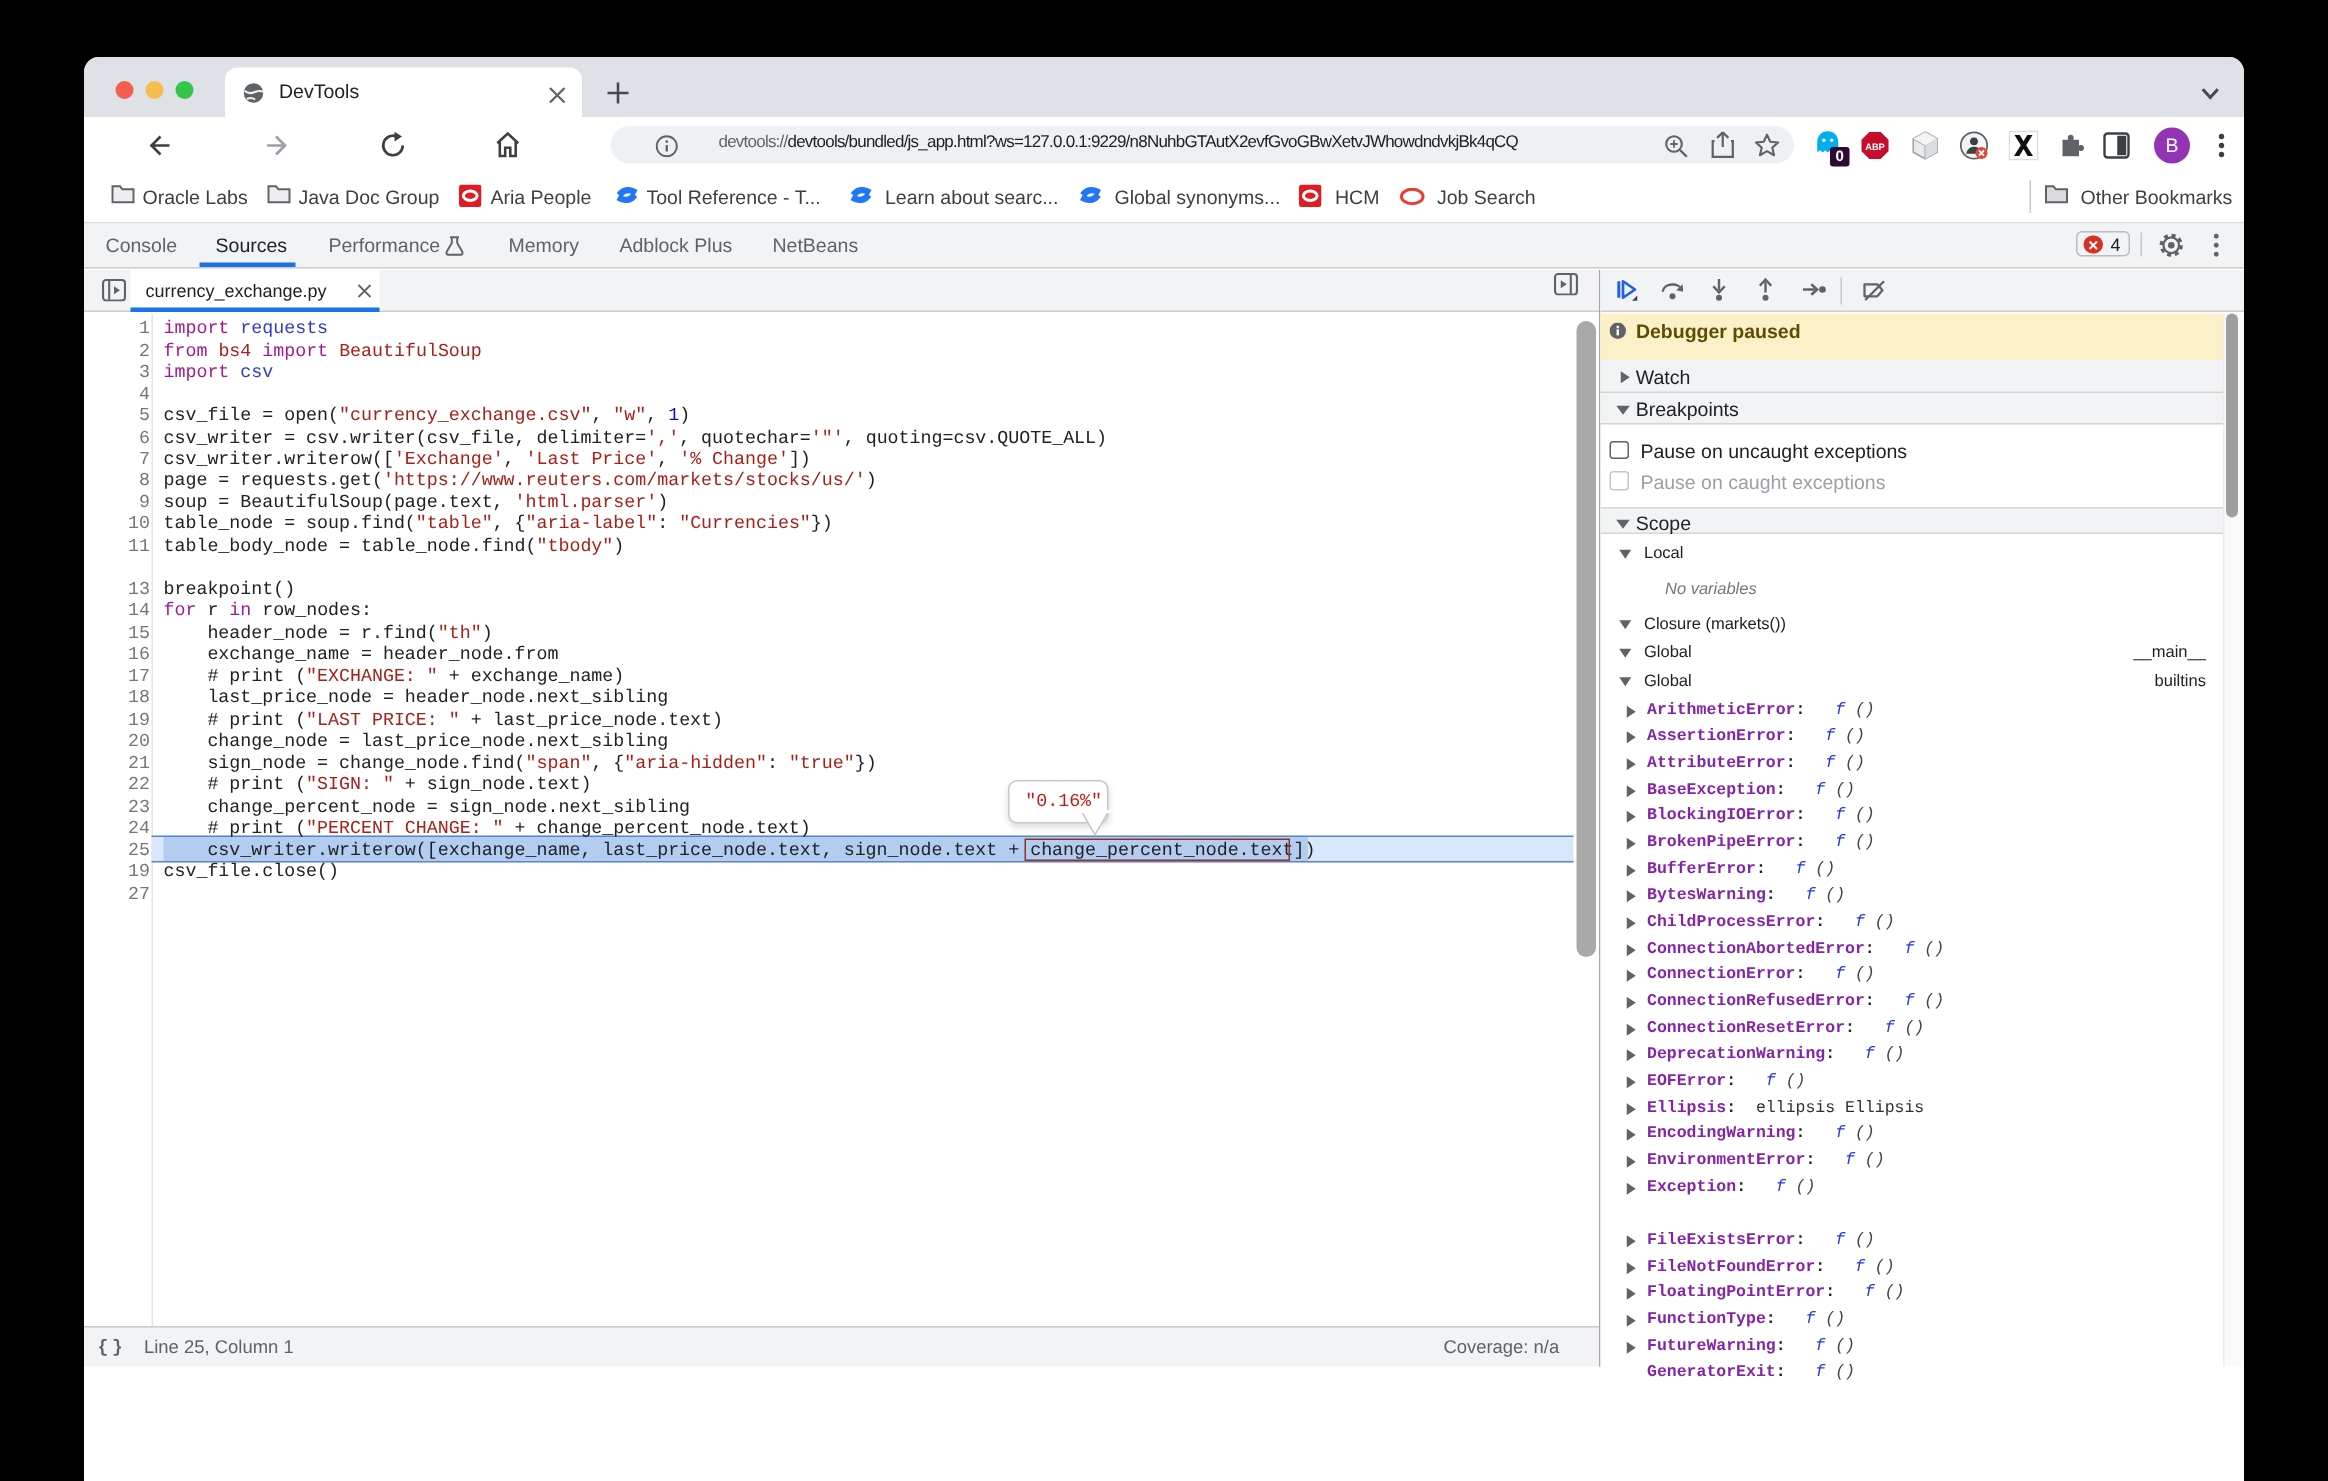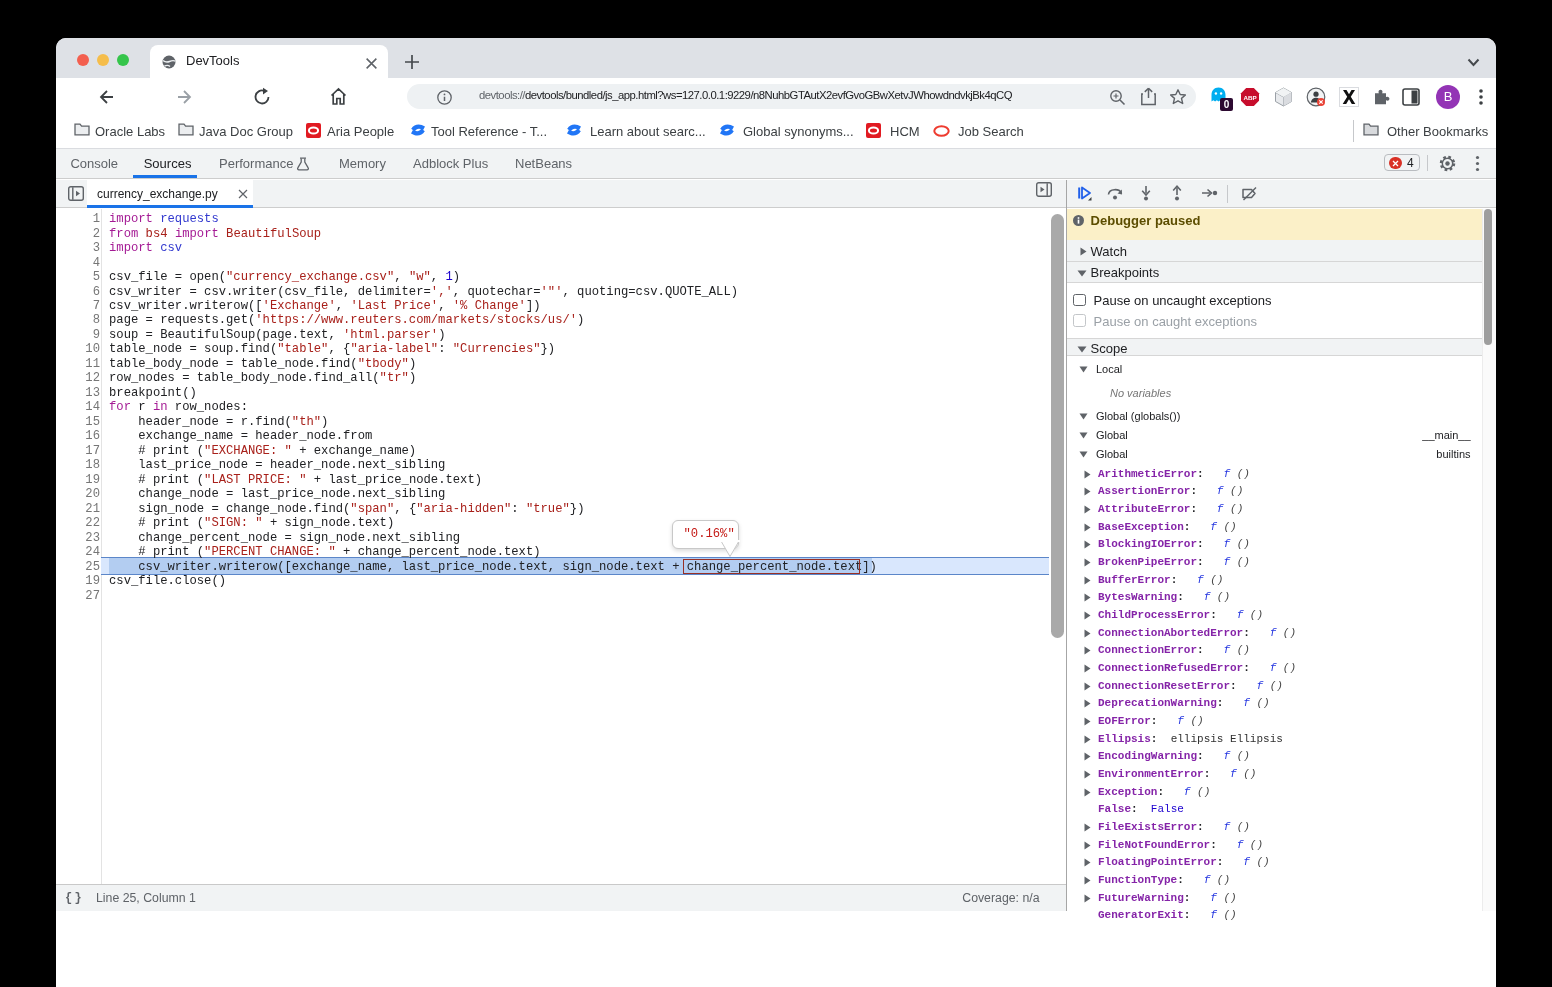--- a/index.html
+++ b/index.html
@@ -254,21 +254,20 @@
 <div class="cl" style="top:18.08px"><span class="ln">2</span><span class="ct"><span class="k">from</span> <span class="s">bs4</span> <span class="k">import</span> <span class="s">BeautifulSoup</span></span></div>
 <div class="cl" style="top:32.56px"><span class="ln">3</span><span class="ct"><span class="k">import</span> <span class="m">csv</span></span></div>
 <div class="cl" style="top:47.04px"><span class="ln">4</span><span class="ct"></span></div>
 <div class="cl" style="top:61.52px"><span class="ln">5</span><span class="ct">csv_file = open(<span class="s">"currency_exchange.csv"</span>, <span class="s">"w"</span>, <span class="n">1</span>)</span></div>
 <div class="cl" style="top:76.00px"><span class="ln">6</span><span class="ct">csv_writer = csv.writer(csv_file, delimiter=<span class="s">','</span>, quotechar=<span class="s">'"'</span>, quoting=csv.QUOTE_ALL)</span></div>
 <div class="cl" style="top:90.48px"><span class="ln">7</span><span class="ct">csv_writer.writerow([<span class="s">'Exchange'</span>, <span class="s">'Last Price'</span>, <span class="s">'% Change'</span>])</span></div>
 <div class="cl" style="top:104.96px"><span class="ln">8</span><span class="ct">page = requests.get(<span class="s">'https://www.reuters.com/markets/stocks/us/'</span>)</span></div>
 <div class="cl" style="top:119.44px"><span class="ln">9</span><span class="ct">soup = BeautifulSoup(page.text, <span class="s">'html.parser'</span>)</span></div>
 <div class="cl" style="top:133.92px"><span class="ln">10</span><span class="ct">table_node = soup.find(<span class="s">"table"</span>, {<span class="s">"aria-label"</span>: <span class="s">"Currencies"</span>})</span></div>
 <div class="cl" style="top:148.40px"><span class="ln">11</span><span class="ct">table_body_node = table_node.find(<span class="s">"tbody"</span>)</span></div>
-<div class="cl" style="top:162.88px"><span class="ln">12</span><span class="ct">row_nodes = table_body_node.find_all(<span class="s">"tr"</span>)</span></div>
 <div class="cl" style="top:177.36px"><span class="ln">13</span><span class="ct">breakpoint()</span></div>
 <div class="cl" style="top:191.84px"><span class="ln">14</span><span class="ct"><span class="k">for</span> r <span class="k">in</span> row_nodes:</span></div>
 <div class="cl" style="top:206.32px"><span class="ln">15</span><span class="ct">    header_node = r.find(<span class="s">"th"</span>)</span></div>
 <div class="cl" style="top:220.80px"><span class="ln">16</span><span class="ct">    exchange_name = header_node.from</span></div>
 <div class="cl" style="top:235.28px"><span class="ln">17</span><span class="ct">    # print (<span class="s">"EXCHANGE: "</span> + exchange_name)</span></div>
 <div class="cl" style="top:249.76px"><span class="ln">18</span><span class="ct">    last_price_node = header_node.next_sibling</span></div>
 <div class="cl" style="top:264.24px"><span class="ln">19</span><span class="ct">    # print (<span class="s">"LAST PRICE: "</span> + last_price_node.text)</span></div>
 <div class="cl" style="top:278.72px"><span class="ln">20</span><span class="ct">    change_node = last_price_node.next_sibling</span></div>
 <div class="cl" style="top:293.20px"><span class="ln">21</span><span class="ct">    sign_node = change_node.find(<span class="s">"span"</span>, {<span class="s">"aria-hidden"</span>: <span class="s">"true"</span>})</span></div>
 <div class="cl" style="top:307.68px"><span class="ln">22</span><span class="ct">    # print (<span class="s">"SIGN: "</span> + sign_node.text)</span></div>
@@ -357,21 +356,21 @@
 <div class="abs" style="left:24px;top:2px">Scope</div>
       </div>
 <svg class="abs" style="left:12px;top:186.50px" width="9" height="7" viewBox="0 0 9 7">
         <path d="M0.5 0.5 L8.5 0.5 L4.5 6.5 Z" fill="#5f6368"></path>
       </svg>
 <div class="abs mono" style="left:29.5px;top:183.5px;font-size:11px;color:#202124">Local</div>
 <div class="abs mono" style="left:43.5px;top:207px;font-size:11px;font-style:italic;color:#767676">No variables</div>
 <svg class="abs" style="left:12px;top:233.50px" width="9" height="7" viewBox="0 0 9 7">
         <path d="M0.5 0.5 L8.5 0.5 L4.5 6.5 Z" fill="#5f6368"></path>
       </svg>
-<div class="abs mono" style="left:29.5px;top:230.5px;font-size:11px;color:#202124">Global (globals())</div>
+<div class="abs mono" style="left:29.5px;top:230.5px;font-size:11px;color:#202124">Closure (markets())</div>
 <svg class="abs" style="left:12px;top:252.50px" width="9" height="7" viewBox="0 0 9 7">
         <path d="M0.5 0.5 L8.5 0.5 L4.5 6.5 Z" fill="#5f6368"></path>
       </svg>
 <div class="abs mono" style="left:29.5px;top:249.5px;font-size:11px;color:#202124">Global</div>
 <div class="abs mono" style="right:25.4px;top:249.5px;font-size:11px;color:#202124">__main__</div>
 <svg class="abs" style="left:12px;top:271.50px" width="9" height="7" viewBox="0 0 9 7">
         <path d="M0.5 0.5 L8.5 0.5 L4.5 6.5 Z" fill="#5f6368"></path>
       </svg>
 <div class="abs mono" style="left:29.5px;top:268.5px;font-size:11px;color:#202124">Global</div>
 <div class="abs mono" style="right:25.4px;top:268.5px;font-size:11px;color:#202124">builtins</div>
@@ -444,21 +443,20 @@
       </svg>
 <div class="erow" style="left:31.5px;top:570.72px"><span class="ename">EncodingWarning</span><span class="ecolon">:&nbsp;&nbsp;&nbsp;</span><span class="efunc"><span class="ef">f</span><span class="ep">&nbsp;()</span></span></div>
 <svg class="abs" style="left:17.5px;top:590.39px" width="7" height="9" viewBox="0 0 7 9">
         <path d="M0.5 0.5 L6.5 4.5 L0.5 8.5 Z" fill="#5f6368"></path>
       </svg>
 <div class="erow" style="left:31.5px;top:588.39px"><span class="ename">EnvironmentError</span><span class="ecolon">:&nbsp;&nbsp;&nbsp;</span><span class="efunc"><span class="ef">f</span><span class="ep">&nbsp;()</span></span></div>
 <svg class="abs" style="left:17.5px;top:608.06px" width="7" height="9" viewBox="0 0 7 9">
         <path d="M0.5 0.5 L6.5 4.5 L0.5 8.5 Z" fill="#5f6368"></path>
       </svg>
 <div class="erow" style="left:31.5px;top:606.06px"><span class="ename">Exception</span><span class="ecolon">:&nbsp;&nbsp;&nbsp;</span><span class="efunc"><span class="ef">f</span><span class="ep">&nbsp;()</span></span></div>
-<div class="erow" style="left:31.5px;top:623.73px"><span class="ename">False</span><span class="ecolon">:&nbsp;&nbsp;</span><span style="color:#1c00cf">False</span></div>
 <svg class="abs" style="left:17.5px;top:643.40px" width="7" height="9" viewBox="0 0 7 9">
         <path d="M0.5 0.5 L6.5 4.5 L0.5 8.5 Z" fill="#5f6368"></path>
       </svg>
 <div class="erow" style="left:31.5px;top:641.40px"><span class="ename">FileExistsError</span><span class="ecolon">:&nbsp;&nbsp;&nbsp;</span><span class="efunc"><span class="ef">f</span><span class="ep">&nbsp;()</span></span></div>
 <svg class="abs" style="left:17.5px;top:661.07px" width="7" height="9" viewBox="0 0 7 9">
         <path d="M0.5 0.5 L6.5 4.5 L0.5 8.5 Z" fill="#5f6368"></path>
       </svg>
 <div class="erow" style="left:31.5px;top:659.07px"><span class="ename">FileNotFoundError</span><span class="ecolon">:&nbsp;&nbsp;&nbsp;</span><span class="efunc"><span class="ef">f</span><span class="ep">&nbsp;()</span></span></div>
 <svg class="abs" style="left:17.5px;top:678.74px" width="7" height="9" viewBox="0 0 7 9">
         <path d="M0.5 0.5 L6.5 4.5 L0.5 8.5 Z" fill="#5f6368"></path>

